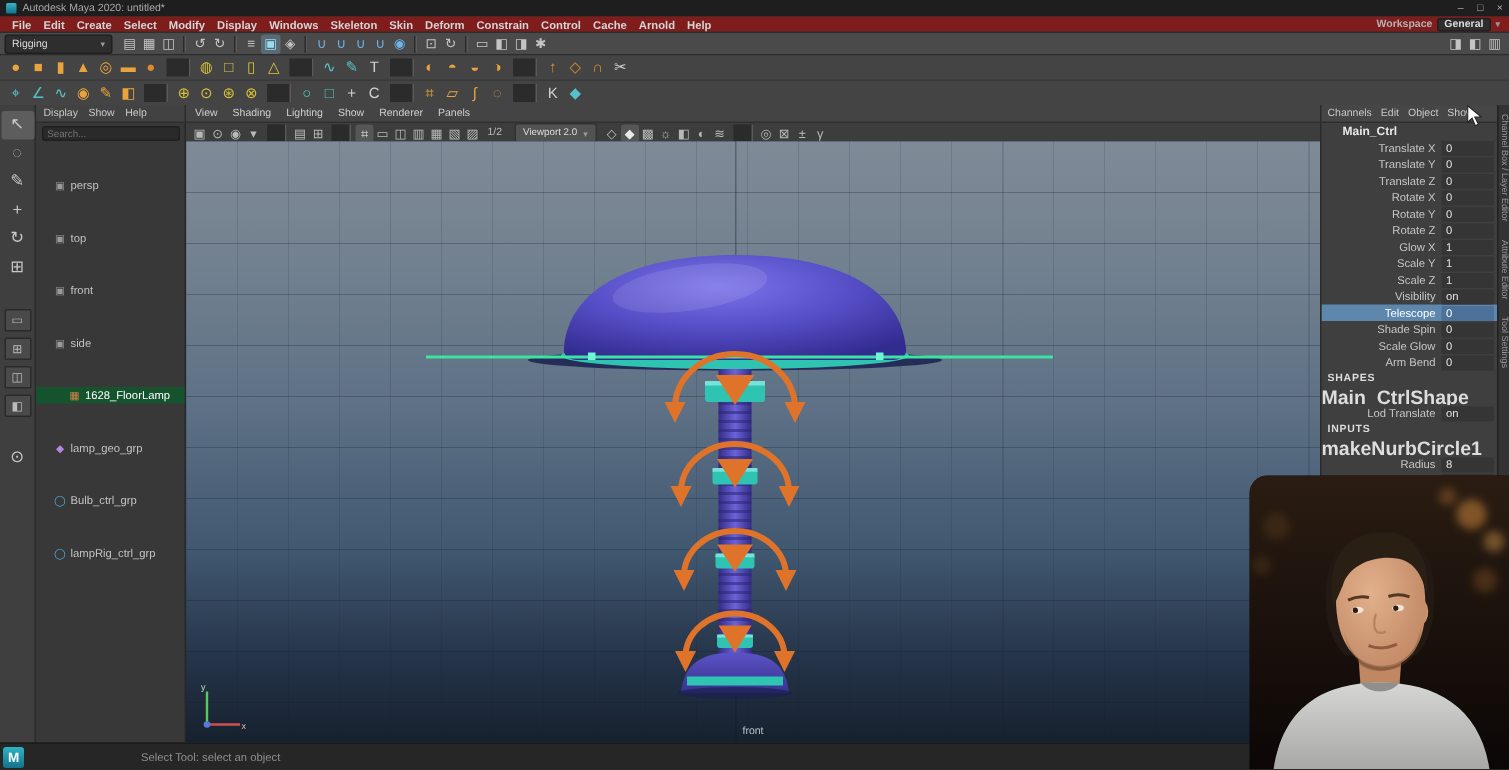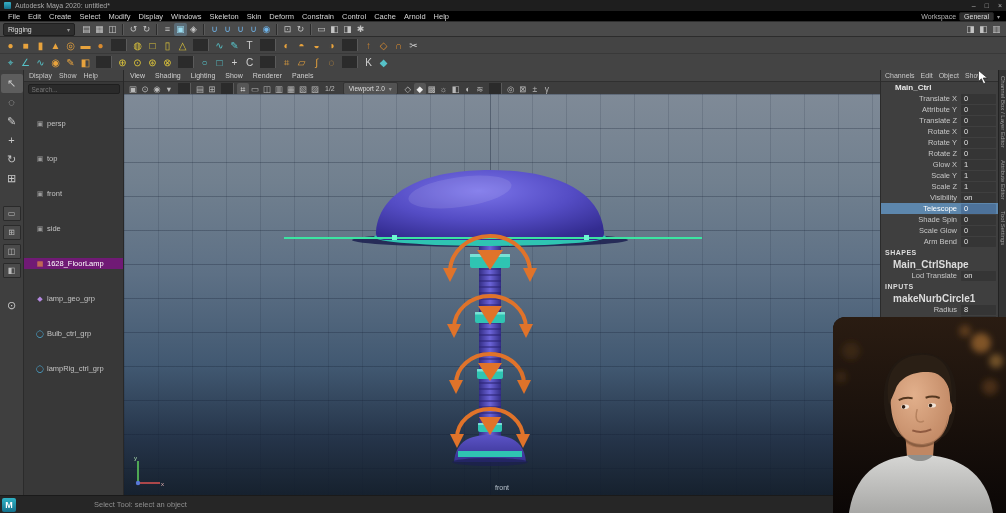--- a/index.html
+++ b/index.html
@@ -6,21 +6,21 @@
   .root{position:relative;width:1006px;height:513px;background:#373737;overflow:hidden;
         font-family:"Liberation Sans",sans-serif;color:#ccc;font-size:8px;-webkit-font-smoothing:antialiased;}
   .abs{position:absolute;}
   
   .titlebar{left:0;top:0;width:1006px;height:11px;background:#1e1e1e;display:flex;align-items:center;gap:4px;padding:0 4px;box-sizing:border-box;}
   .app-icon{width:7px;height:7px;border-radius:1px;background:linear-gradient(#37b2c8,#14708c);}
   .title-text{font-size:7px;color:#a8a8a8;white-space:nowrap;}
   .win-controls{margin-left:auto;display:flex;gap:9px;font-size:7px;color:#b0b0b0;}
   .win-controls span{cursor:default;}
   
-  .menubar{left:0;top:11px;width:1006px;height:11px;background:#000000;display:flex;align-items:center;box-sizing:border-box;border-bottom:1px solid #2e2e2e;}
+  .menubar{left:0;top:11px;width:1006px;height:11px;background:#7f1d1d;display:flex;align-items:center;box-sizing:border-box;border-bottom:1px solid #2e2e2e;font-weight:bold;}
   .menus{display:flex;padding-left:4px;}
   .menu-item{padding:0 4px;font-size:7.5px;color:#d4d4d4;white-space:nowrap;}
   .workspace{margin-left:auto;margin-right:6px;display:flex;align-items:center;gap:3px;font-size:7px;color:#b4b4b4;}
   .ws-value{background:#2e2e2e;border:1px solid #1f1f1f;border-radius:2px;padding:0 4px;color:#ddd;}
   .caret{font-size:6px;color:#999;}
   
   .statusline{left:0;top:22px;width:1006px;height:15px;background:#4a4a4a;display:flex;align-items:center;box-sizing:border-box;border-bottom:1px solid #2c2c2c;padding:0 3px;}
   .menuset{width:62px;height:11px;background:#2e2e2e;border:1px solid #1f1f1f;border-radius:2px;display:flex;align-items:center;justify-content:space-between;padding:0 4px;font-size:7px;color:#ddd;margin-right:5px;}
   .icon-row{display:flex;align-items:center;flex:1;}
   .sicon{width:13px;height:13px;line-height:13px;text-align:center;font-size:9px;color:#c4c4c4;}
@@ -36,21 +36,21 @@
   .toolbox{left:0;top:70px;width:24px;height:425px;background:#3f3f3f;border-right:1px solid #2b2b2b;box-sizing:border-box;display:flex;flex-direction:column;align-items:center;padding-top:4px;}
   .ticon{width:22px;height:19px;line-height:19px;text-align:center;font-size:11px;color:#c8c8c8;}
   .ticon.active{background:#5d5d5d;border-radius:2px;}
   .ticon.gap{height:16px;font-size:0;}
   .ticon.boxed{width:16px;height:13px;line-height:13px;font-size:8px;border:1px solid #2a2a2a;background:#4a4a4a;margin:2px 0;border-radius:1px;color:#bbb;}
   
   .outliner{left:24px;top:70px;width:100px;height:425px;background:#383838;border-right:1px solid #282828;box-sizing:border-box;}
   .out-menus{display:flex;gap:7px;height:11px;align-items:center;background:#424242;padding-left:5px;font-size:7px;color:#c8c8c8;border-bottom:1px solid #2d2d2d;}
   .out-search{display:block;width:92px;height:10px;margin:2px auto;background:#2a2a2a;border:1px solid #1f1f1f;border-radius:2px;color:#ccc;font-size:6.5px;padding:0 3px;box-sizing:border-box;font-family:"Liberation Sans",sans-serif;}
   .out-item{display:flex;align-items:center;gap:3px;height:11px;padding-left:12px;font-size:7.5px;color:#c2c2c2;white-space:nowrap;margin-top:24px;}
-  .out-item.selected{background:#701a75;color:#fff;}
+  .out-item.selected{background:#14532d;color:#fff;justify-content:center;}
   .out-icon{font-size:7px;width:8px;text-align:center;}
   
   .viewport{left:124px;top:70px;width:756px;height:425px;box-sizing:border-box;background:#3d3d3d;}
   .vp-menus{display:flex;gap:10px;height:11px;align-items:center;padding-left:6px;font-size:7px;color:#cfcfcf;background:#444;border-bottom:1px solid #303030;}
   .vp-toolbar{display:flex;align-items:center;height:13px;background:#3d3d3d;border-bottom:1px solid #292929;padding:0 3px;}
   .vp-icons{display:flex;align-items:center;}
   .vicon{width:12px;height:12px;line-height:12px;text-align:center;font-size:8.5px;color:#b8b8b8;}
   .vicon.active{background:#565656;color:#eaeaea;border-radius:2px;}
   .aa{font-size:7px;color:#bbb;margin:0 4px;}
   .vp-dropdown{height:11px;background:#525252;border:1px solid #333;border-radius:2px;display:flex;align-items:center;gap:4px;padding:0 5px;font-size:6.5px;color:#ddd;margin:0 4px;white-space:nowrap;}
@@ -68,21 +68,21 @@
   .channelbox{left:880px;top:70px;width:118px;height:425px;background:#3f3f3f;border-left:1px solid #2b2b2b;box-sizing:border-box;overflow:hidden;}
   .cb-tabs{display:flex;gap:6px;height:11px;align-items:center;padding-left:4px;background:#464646;border-bottom:1px solid #2e2e2e;font-size:7px;color:#c8c8c8;}
   .cb-name{height:11px;line-height:11px;font-size:8px;font-weight:bold;color:#e8e8e8;padding-left:14px;}
   .cb-row{display:flex;height:11px;align-items:center;}
   .cb-label{flex:1;text-align:right;padding-right:4px;font-size:7.5px;color:#c6c6c6;white-space:nowrap;overflow:hidden;}
   .cb-value{width:32px;font-size:7.5px;color:#e2e2e2;background:#353535;height:10px;line-height:10px;padding-left:3px;margin-right:2px;border-radius:1px;}
   .cb-row.highlight{background:#5d87ad;}
   .cb-row.highlight .cb-label{color:#fff;}
   .cb-row.highlight .cb-value{background:#4d729a;color:#fff;}
   .cb-section{height:12px;line-height:12px;font-size:7px;font-weight:bold;letter-spacing:.5px;color:#dcdcdc;padding-left:4px;}
-  .cb-subname{height:11px;line-height:11px;font-size:10px;font-weight:bold;color:#ddd;padding-left:12px;white-space:nowrap;overflow:hidden;}
+  .cb-subname{height:11px;line-height:11px;font-size:13px;font-weight:bold;color:#ddd;padding-left:0;white-space:nowrap;overflow:hidden;}
   
   .rightstrip{left:998px;top:70px;width:8px;height:425px;background:#333;border-left:1px solid #222;box-sizing:border-box;overflow:hidden;}
   .rtab{writing-mode:vertical-rl;font-size:6px;color:#9a9a9a;padding:6px 0;margin:0 auto;white-space:nowrap;}
   
   .bottombar{left:0;top:495px;width:1006px;height:18px;background:#262626;display:flex;align-items:center;box-sizing:border-box;border-top:1px solid #1a1a1a;}
   .m-logo{width:14px;height:14px;margin-left:2px;border-radius:2px;background:linear-gradient(#2fb3c6,#15718c);color:#fff;font-weight:bold;font-size:9px;line-height:14px;text-align:center;}
   .help-text{margin-left:78px;font-size:7.5px;color:#8f8f8f;}
   
   .webcam{left:833px;top:317px;width:173px;height:196px;border-top-left-radius:12px;overflow:hidden;z-index:40;background:#0e0a08;}
   
@@ -447,21 +447,21 @@
       </div>
     <div class="cb-name">Main_Ctrl</div>
     <div class="cb-rows">
 
         <div class="cb-row">
           <span class="cb-label">Translate X</span>
           <span class="cb-value">0</span>
         </div>
 
         <div class="cb-row">
-          <span class="cb-label">Attribute Y</span>
+          <span class="cb-label">Translate Y</span>
           <span class="cb-value">0</span>
         </div>
 
         <div class="cb-row">
           <span class="cb-label">Translate Z</span>
           <span class="cb-value">0</span>
         </div>
 
         <div class="cb-row">
           <span class="cb-label">Rotate X</span>

